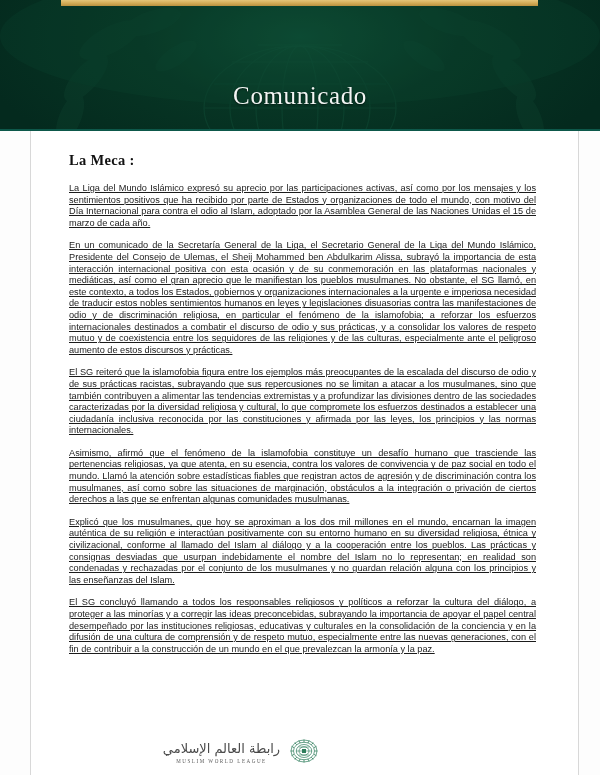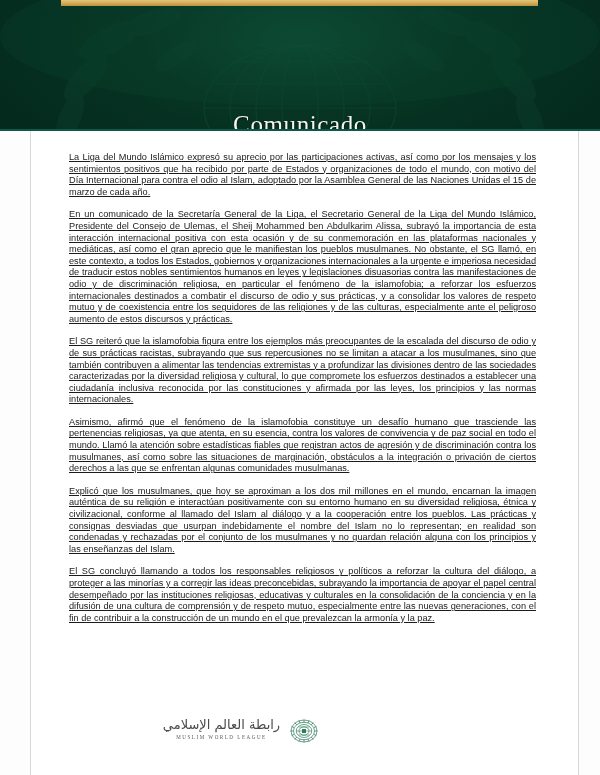--- a/index.html
+++ b/index.html
@@ -89,21 +89,20 @@
     position: absolute;
     left: 0;
     top: 82px;
     width: 600px;
     text-align: center;
     font-family: "Liberation Serif", "DejaVu Serif", serif;
     font-size: 25px;
     letter-spacing: 0.6px;
     color: #f2f5f3;
     text-shadow: 0 1px 2px rgba(0,0,0,0.65);
-    margin-top: 29px;
   }
 
   
   .doc {
     position: absolute;
     left: 69px;
     top: 152px;
     width: 467px;
   }
   .doc-heading {
@@ -129,21 +128,21 @@
   .doc-p:last-child { margin-bottom: 0; }
 
   
   .footer {
     position: absolute;
     left: 0;
     top: 718px;
     width: 482px;
     height: 46px;
     display: flex;
-    align-items: flex-start;
+    align-items: flex-end;
     justify-content: center;
     gap: 9px;
   }
   .footer-wordmark {
     display: flex;
     flex-direction: column;
     align-items: center;
     gap: 2px;
   }
   .footer-arabic {
@@ -217,20 +216,21 @@
     </div>
 
     <div class="header-topbar"></div>
 
     <div class="header-title">Comunicado</div>
 
     <div class="header-bottom-edge"></div>
   </div>
 
   <div class="doc">
+    <div class="doc-heading">La Meca :</div>
 
     <p class="doc-p">La Liga del Mundo Islámico expresó su aprecio por las participaciones activas, así como por los mensajes y los sentimientos positivos que ha recibido por parte de Estados y organizaciones de todo el mundo, con motivo del Día Internacional para contra el odio al Islam, adoptado por la Asamblea General de las Naciones Unidas el 15 de marzo de cada año.</p>
     <p class="doc-p">En un comunicado de la Secretaría General de la Liga, el Secretario General de la Liga del Mundo Islámico, Presidente del Consejo de Ulemas, el Sheij Mohammed ben Abdulkarim Alissa, subrayó la importancia de esta interacción internacional positiva con esta ocasión y de su conmemoración en las plataformas nacionales y mediáticas, así como el gran aprecio que le manifiestan los pueblos musulmanes. No obstante, el SG llamó, en este contexto, a todos los Estados, gobiernos y organizaciones internacionales a la urgente e imperiosa necesidad de traducir estos nobles sentimientos humanos en leyes y legislaciones disuasorias contra las manifestaciones de odio y de discriminación religiosa, en particular el fenómeno de la islamofobia; a reforzar los esfuerzos internacionales destinados a combatir el discurso de odio y sus prácticas, y a consolidar los valores de respeto mutuo y de coexistencia entre los seguidores de las religiones y de las culturas, especialmente ante el peligroso aumento de estos discursos y prácticas.</p>
     <p class="doc-p">El SG reiteró que la islamofobia figura entre los ejemplos más preocupantes de la escalada del discurso de odio y de sus prácticas racistas, subrayando que sus repercusiones no se limitan a atacar a los musulmanes, sino que también contribuyen a alimentar las tendencias extremistas y a profundizar las divisiones dentro de las sociedades caracterizadas por la diversidad religiosa y cultural, lo que compromete los esfuerzos destinados a establecer una ciudadanía inclusiva reconocida por las constituciones y afirmada por las leyes, los principios y las normas internacionales.</p>
     <p class="doc-p">Asimismo, afirmó que el fenómeno de la islamofobia constituye un desafío humano que trasciende las pertenencias religiosas, ya que atenta, en su esencia, contra los valores de convivencia y de paz social en todo el mundo. Llamó la atención sobre estadísticas fiables que registran actos de agresión y de discriminación contra los musulmanes, así como sobre las situaciones de marginación, obstáculos a la integración o privación de ciertos derechos a las que se enfrentan algunas comunidades musulmanas.</p>
     <p class="doc-p">Explicó que los musulmanes, que hoy se aproximan a los dos mil millones en el mundo, encarnan la imagen auténtica de su religión e interactúan positivamente con su entorno humano en su diversidad religiosa, étnica y civilizacional, conforme al llamado del Islam al diálogo y a la cooperación entre los pueblos. Las prácticas y consignas desviadas que usurpan indebidamente el nombre del Islam no lo representan; en realidad son condenadas y rechazadas por el conjunto de los musulmanes y no guardan relación alguna con los principios y las enseñanzas del Islam.</p>
     <p class="doc-p">El SG concluyó llamando a todos los responsables religiosos y políticos a reforzar la cultura del diálogo, a proteger a las minorías y a corregir las ideas preconcebidas, subrayando la importancia de apoyar el papel central desempeñado por las instituciones religiosas, educativas y culturales en la consolidación de la conciencia y en la difusión de una cultura de comprensión y de respeto mutuo, especialmente entre las nuevas generaciones, con el fin de contribuir a la construcción de un mundo en el que prevalezcan la armonía y la paz.</p>
   </div>
 
   <div class="footer">

